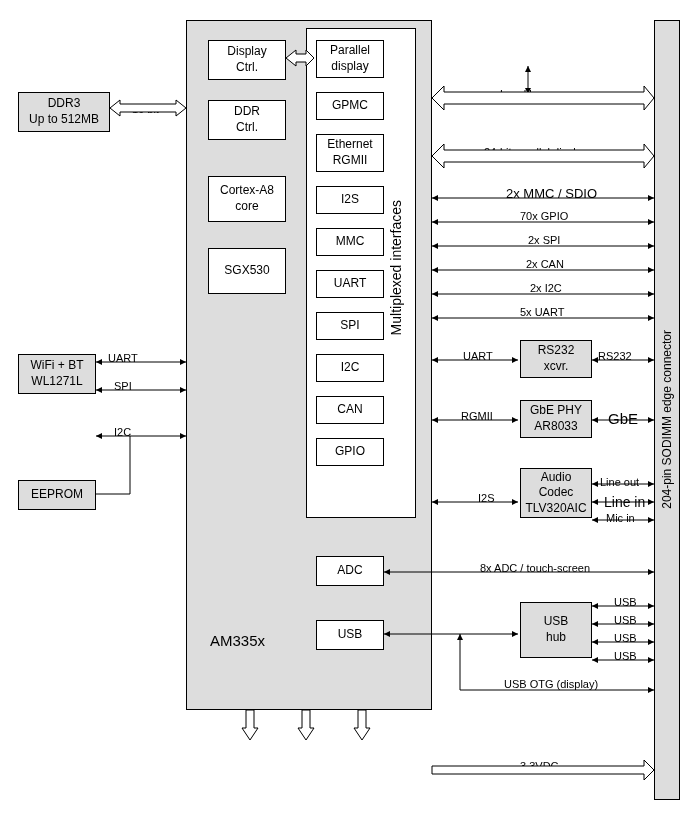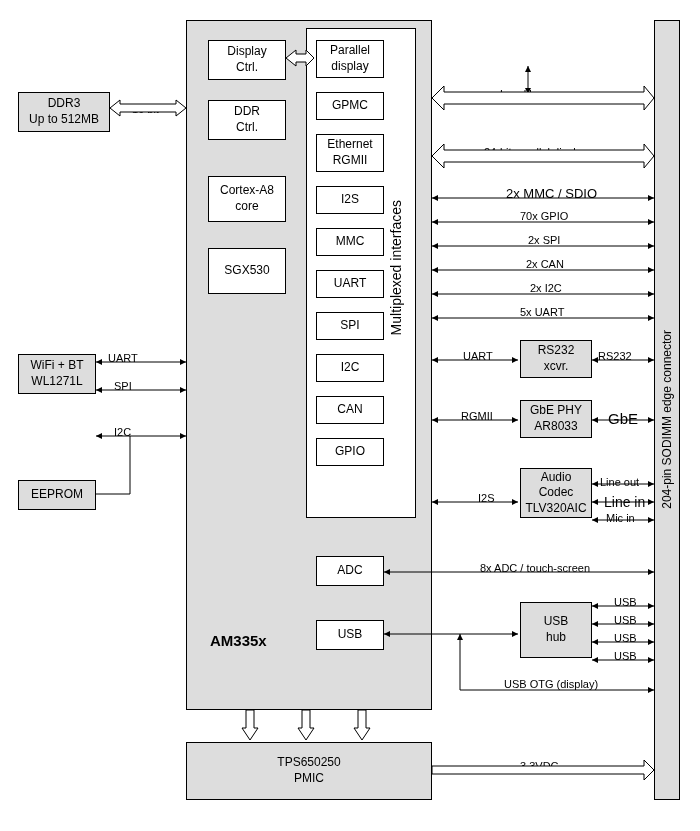--- a/index.html
+++ b/index.html
@@ -1,20 +1,20 @@
 <!DOCTYPE html>
 <html><head>
 <meta charset="utf-8">
 <style>
 body{margin:0;font-family:Arial,sans-serif;font-size:12px;color:#000;background:#fff}
 .canvas{position:relative;width:700px;height:831px}
 .box{position:absolute;background:#ddd;border:1px solid #000;display:flex;align-items:center;justify-content:center;text-align:center;line-height:1.3}
 .wbox{background:#fff}
 .t{position:absolute;text-align:center}
-.soc-title{position:absolute;font-weight:bold;font-size:15px}
+.soc-title{position:absolute;font-weight:normal;font-size:15px}
 svg{position:absolute;left:0;top:0;width:700px;height:831px;pointer-events:none}
 .arrow{stroke:#000;stroke-width:1;fill:#fff}
 .line{stroke:#000;stroke-width:1;fill:none}
 .vtext{writing-mode:vertical-rl;transform:rotate(180deg)}
 </style>
 </head>
 <body>
 <div class="canvas">
 
 <div class="box" style="left:186px;top:20px;width:244px;height:688px;align-items:flex-end;justify-content:flex-start;padding:0"></div>
@@ -56,22 +56,20 @@
 <div class="box" style="left:520px;top:340px;width:70px;height:36px;white-space:pre">RS232
 xcvr.</div>
 <div class="box" style="left:520px;top:400px;width:70px;height:36px;white-space:pre">GbE PHY
 AR8033</div>
 <div class="box" style="left:520px;top:468px;width:70px;height:48px;white-space:pre;font-size:12px">Audio
 Codec
 TLV320AIC</div>
 <div class="box" style="left:520px;top:602px;width:70px;height:54px;white-space:pre">USB
 hub</div>
 
-<div class="box" style="left:186px;top:742px;width:244px;height:56px;white-space:pre">TPS650250
-PMIC</div>
 
 <div class="box" style="left:654px;top:20px;width:24px;height:778px"></div>
 <div class="t vtext" style="left:660px;top:330px;font-size:12px">204-pin SODIMM edge connector</div>
 
 <div class="t" style="left:132px;top:103px;font-size:11px">16 bit</div>
 <div class="t" style="left:108px;top:352px;font-size:11px">UART</div>
 <div class="t" style="left:114px;top:380px;font-size:11px">SPI</div>
 <div class="t" style="left:114px;top:426px;font-size:11px">I2C</div>
 <div class="t" style="left:500px;top:88px;font-size:11px">Local bus</div>
 <div class="t" style="left:484px;top:146px;font-size:11px">24-bit parallel display</div>

